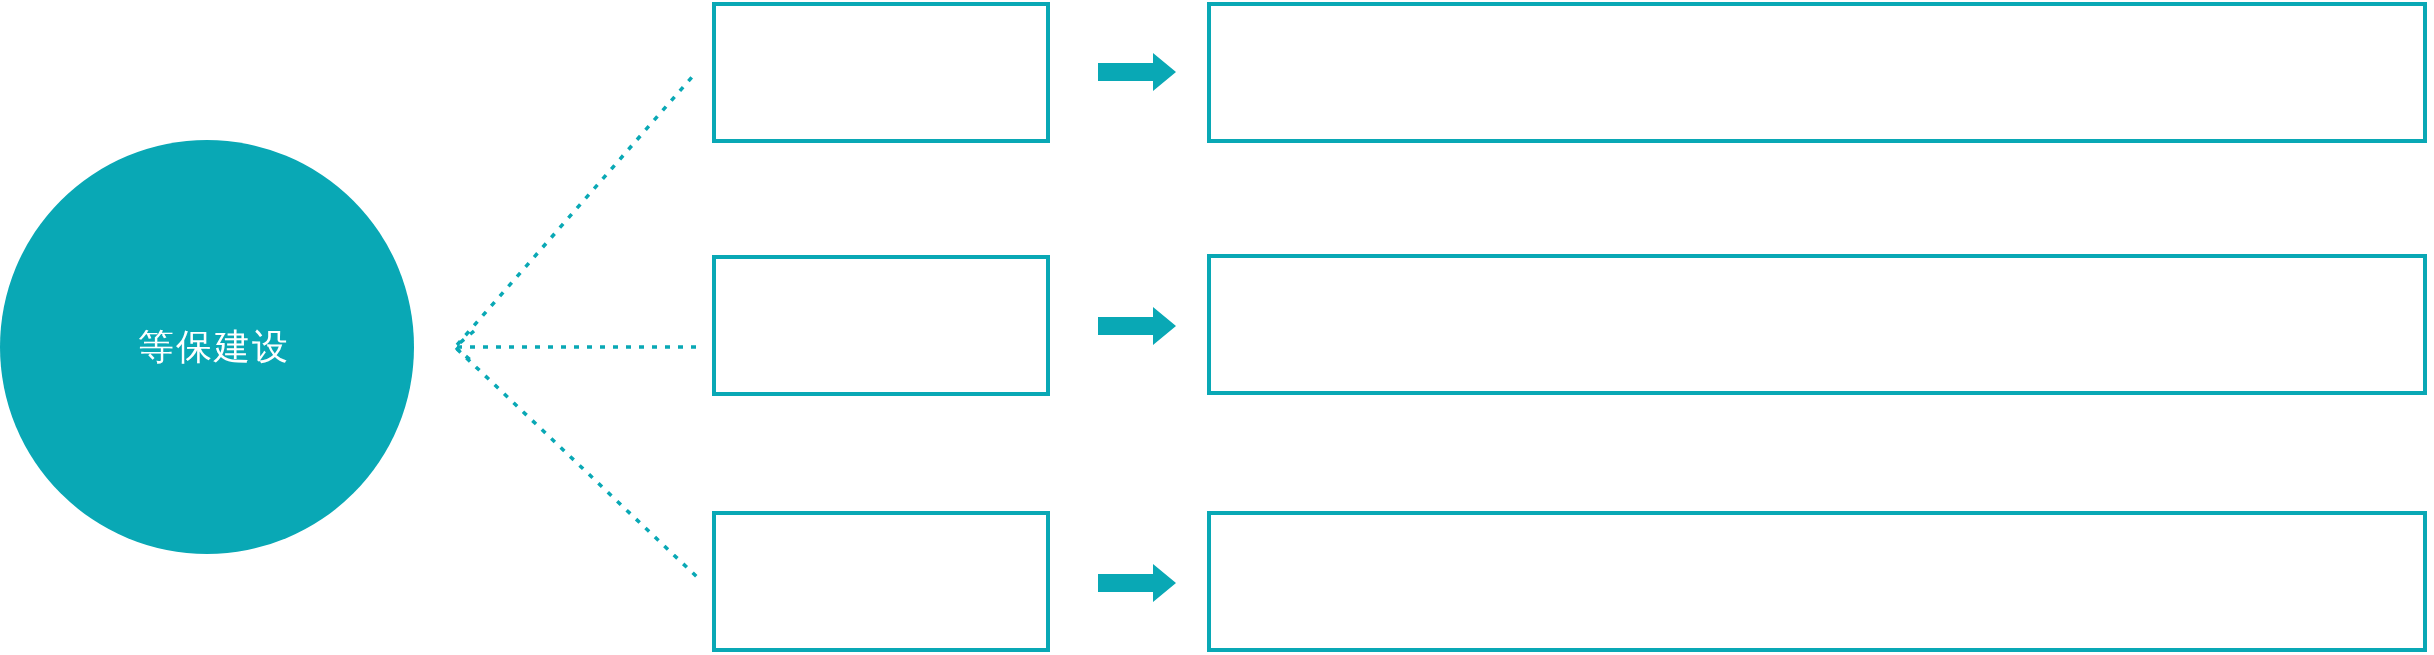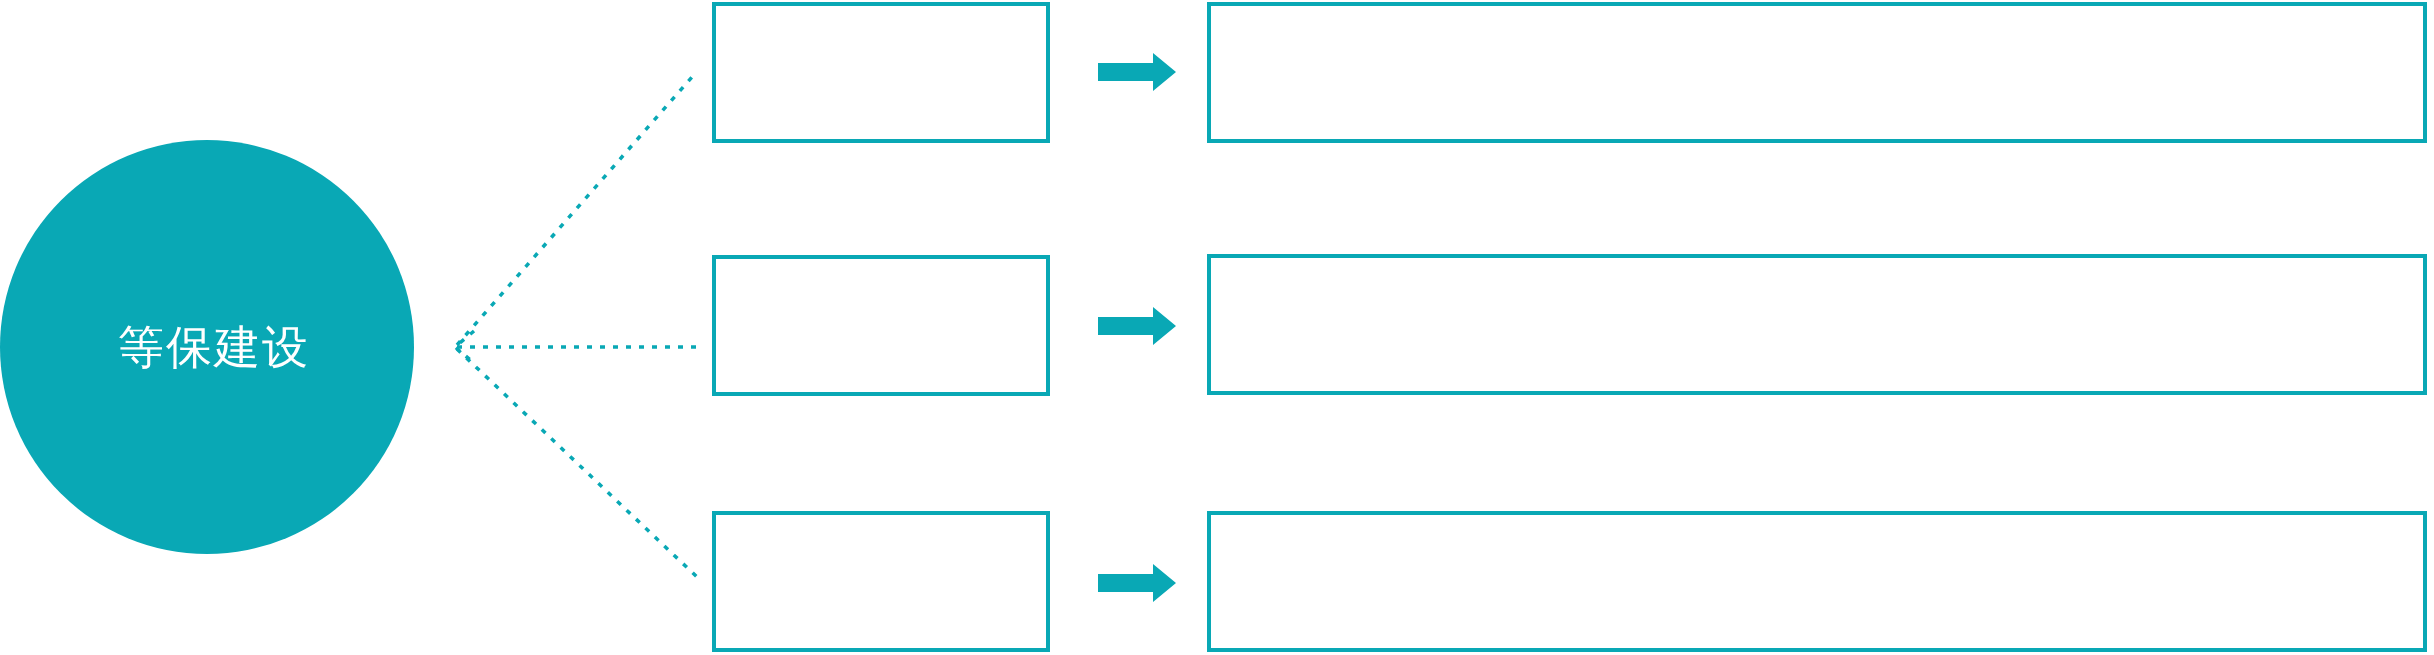--- a/index.html
+++ b/index.html
@@ -33,21 +33,21 @@
     left: 0px; top: 140px;
     width: 414px; height: 414px;
     border-radius: 50%;
     background: var(--accent);
     color: var(--root-text);
     display: flex;
     flex-direction: column;
     align-items: center;
     justify-content: center;
     text-align: center;
-    font-size: 46px;
+    font-size: 36px;
     line-height: 66px;
     letter-spacing: 2px;
     padding-left: 14px;
   }
 
   .box {
     position: absolute;
     background: var(--box-fill);
     border: 4px solid var(--accent);
     display: flex;

